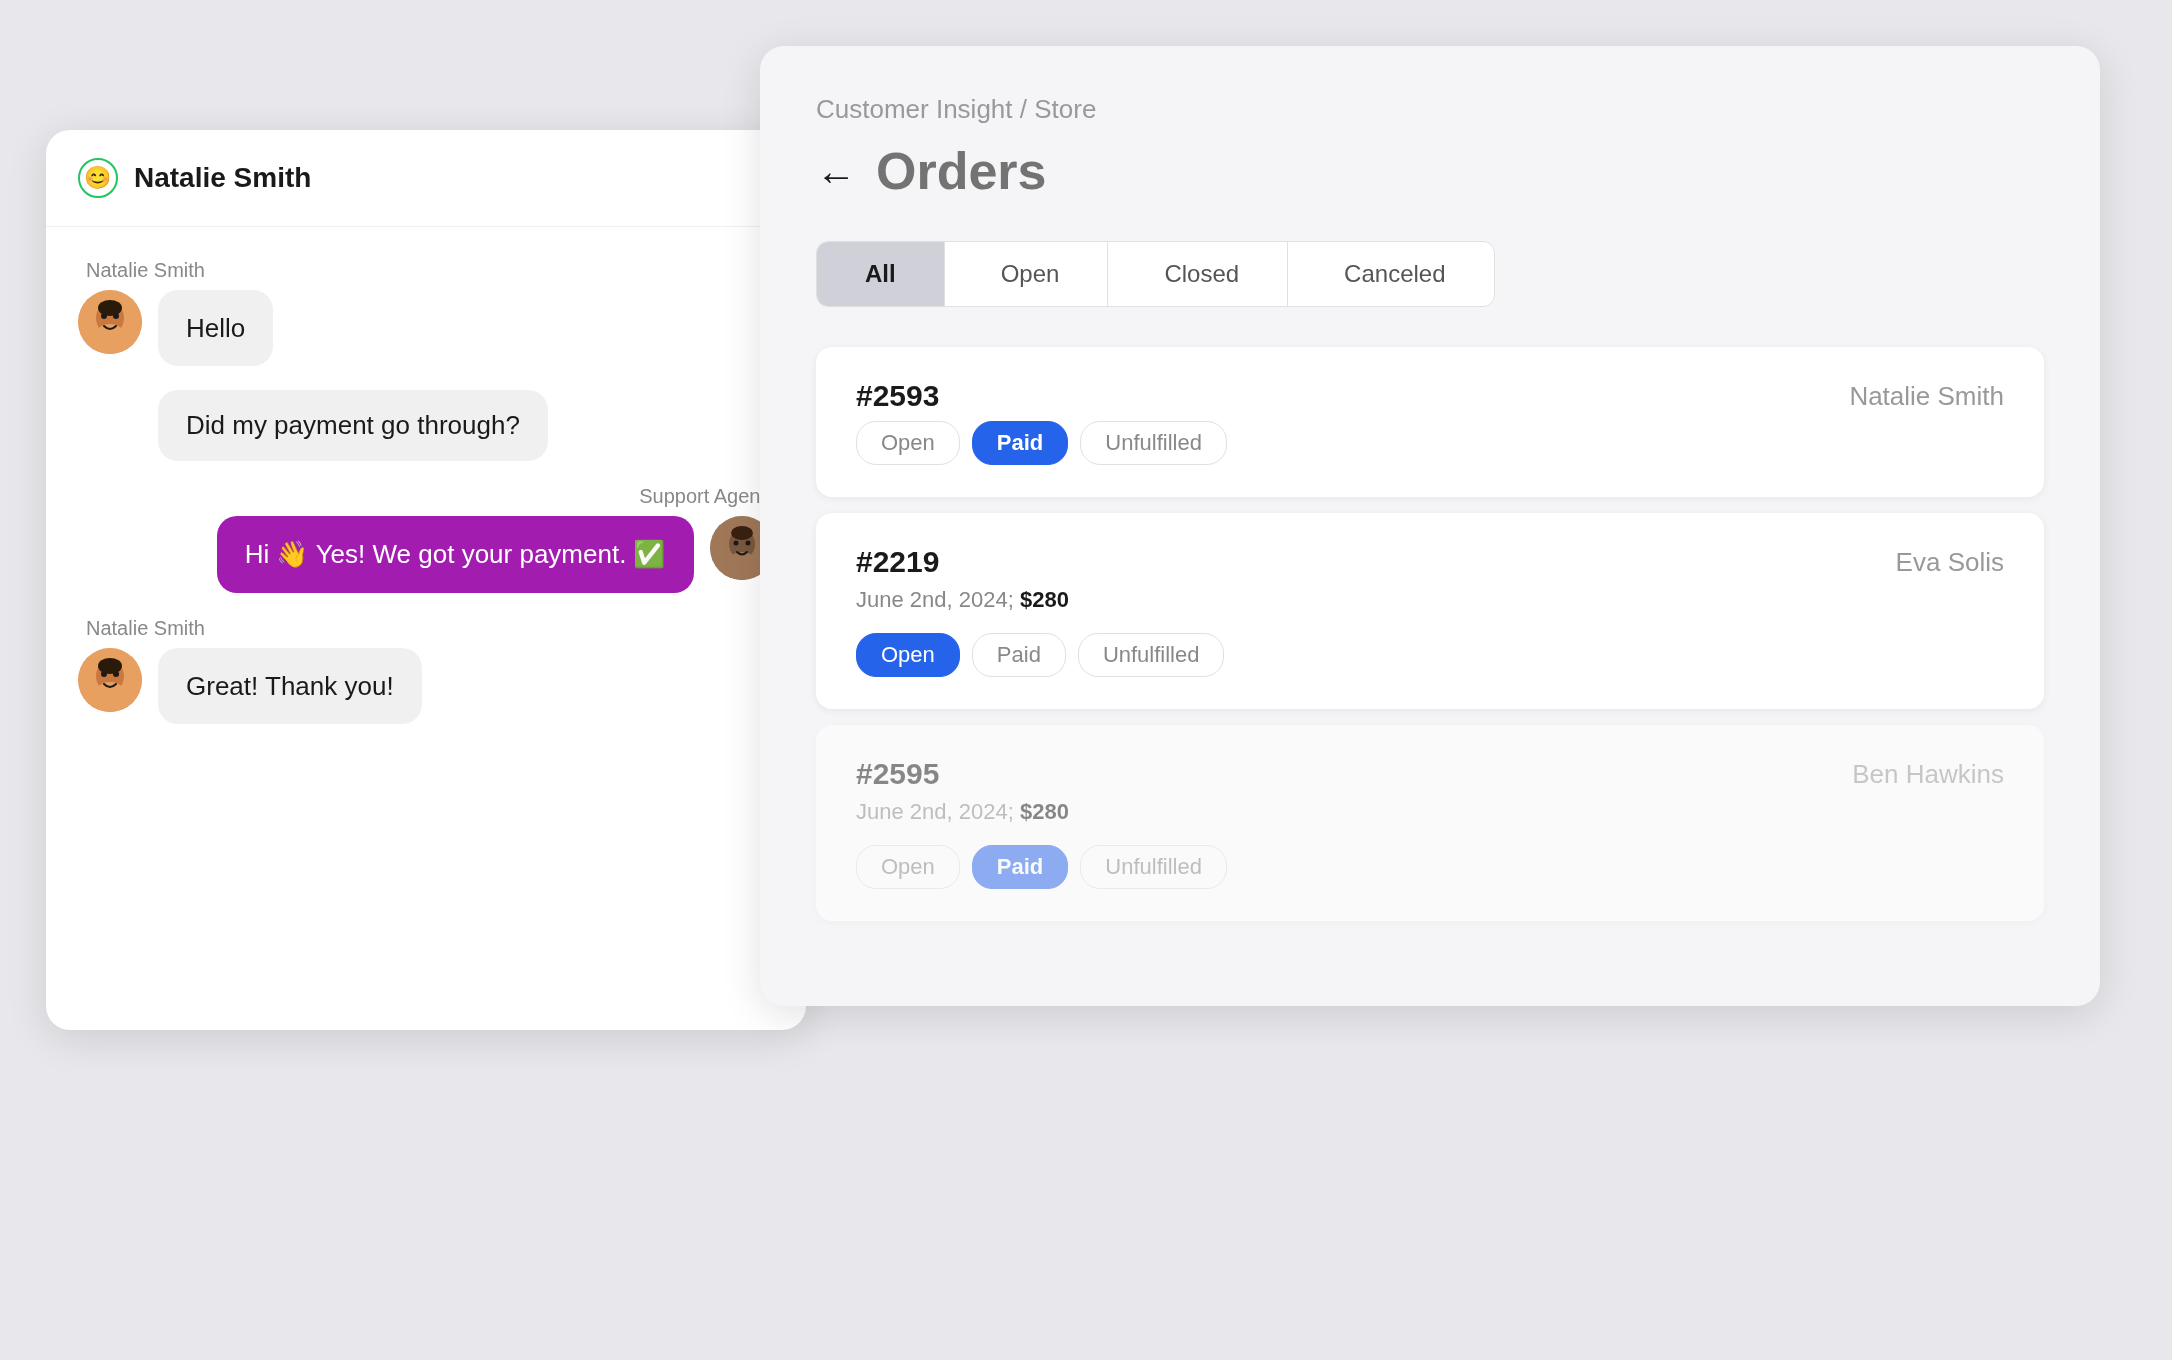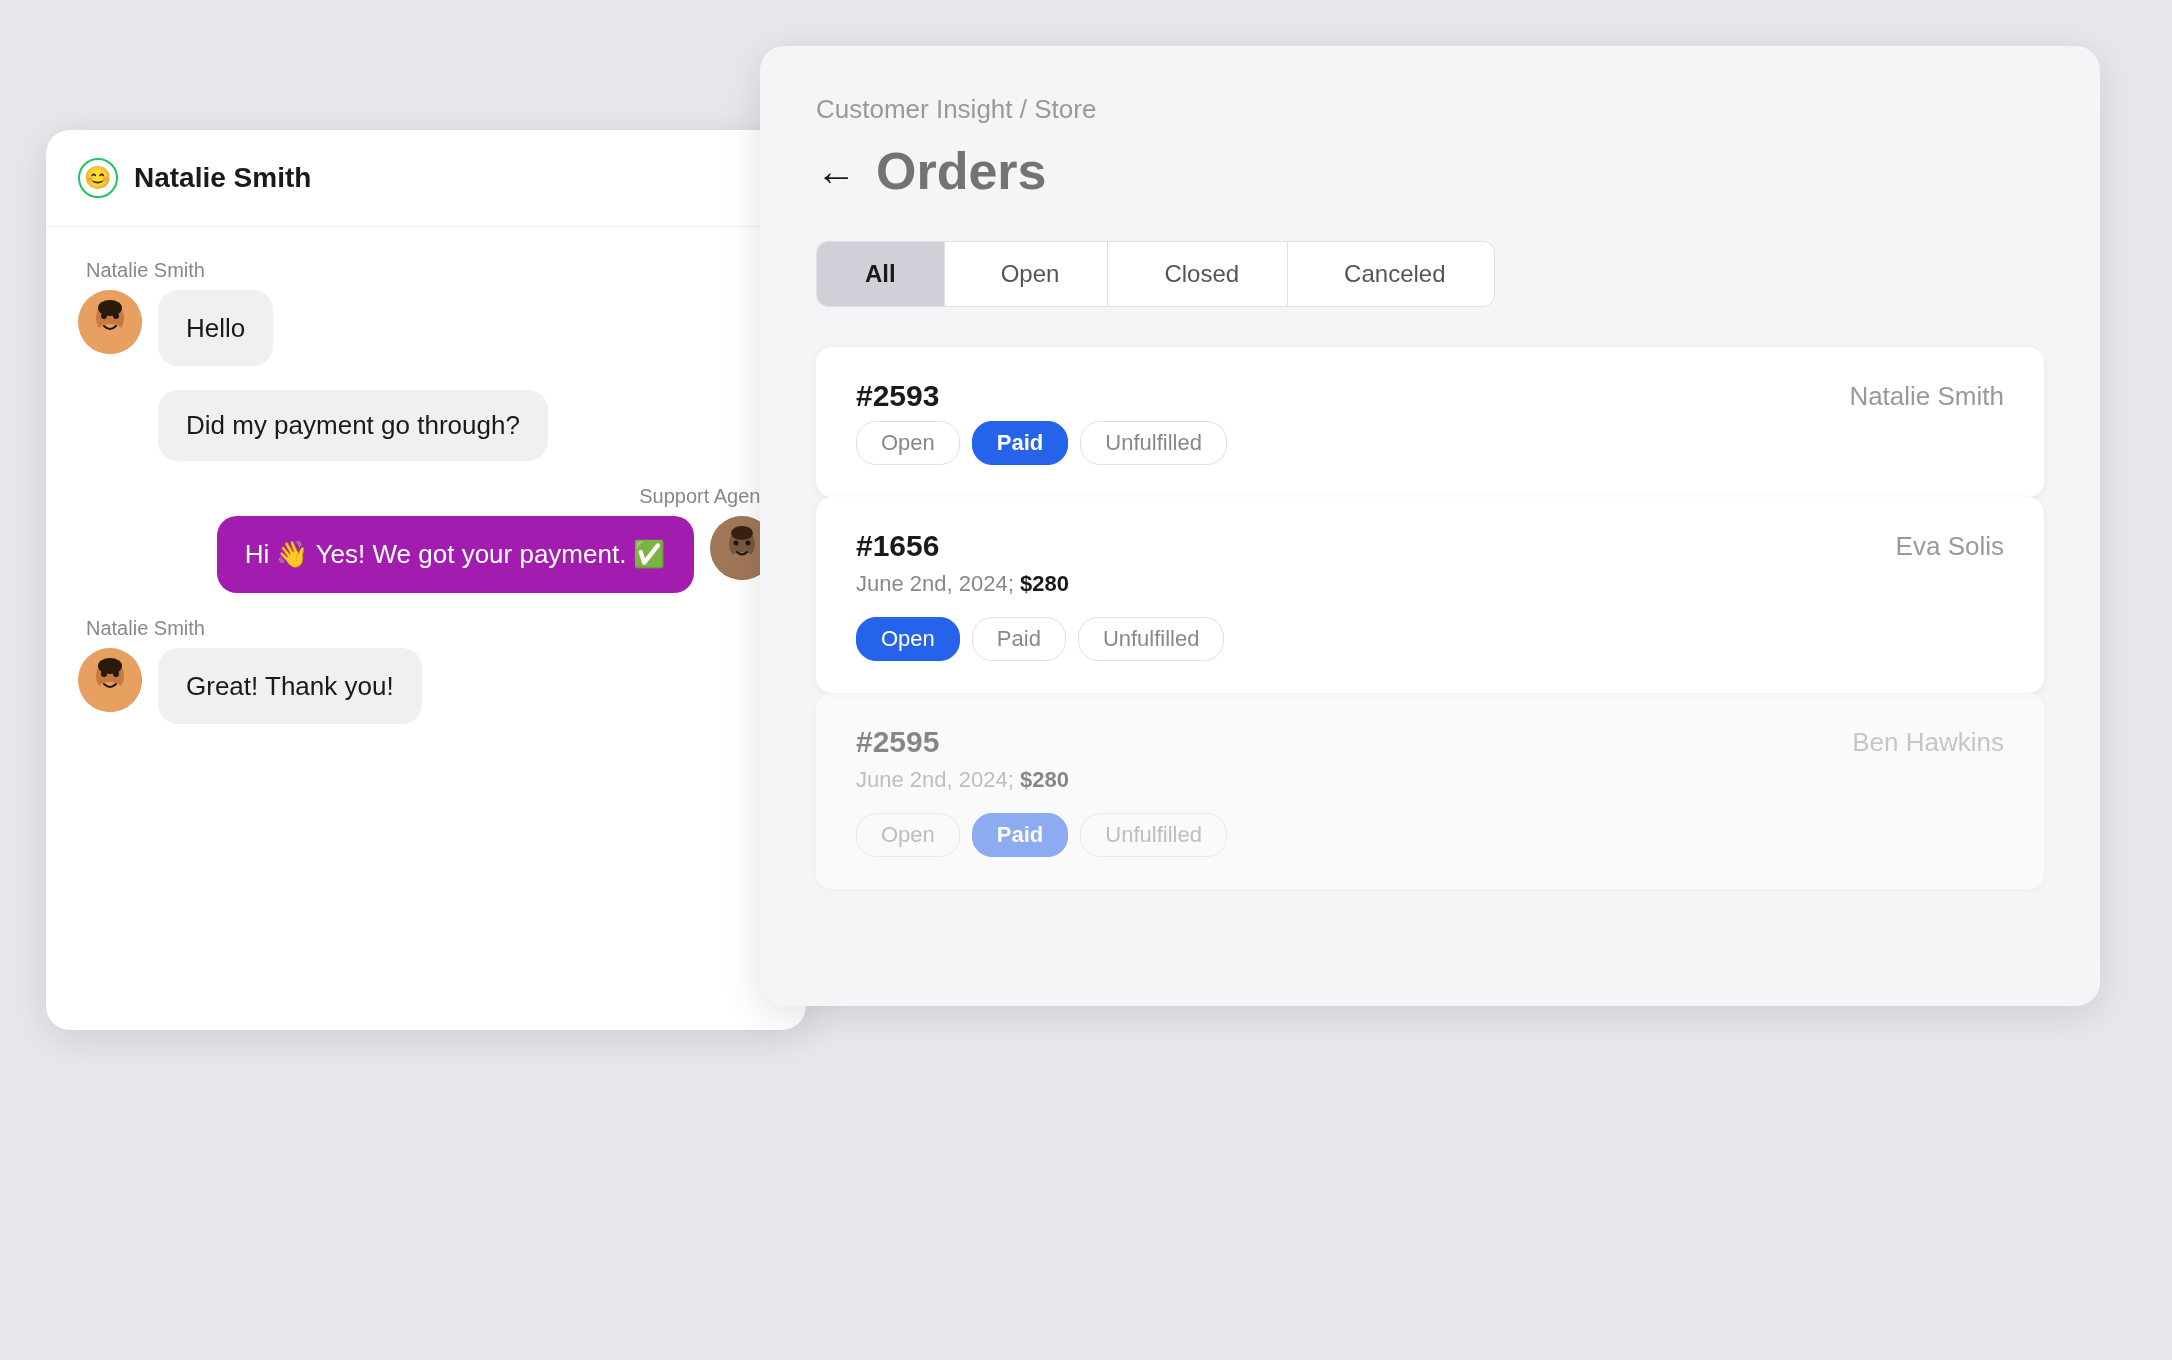--- a/index.html
+++ b/index.html
@@ -194,20 +194,21 @@
     .filter-tab.active {
       background: #d0d0d8;
       color: #1a1a1a;
       font-weight: 600;
     }
 
     
     .orders-list {
       display: flex;
       flex-direction: column;
+      gap: 16px;
     }
 
     .order-card {
       background: #ffffff;
       border-radius: 16px;
       padding: 32px 40px;
       box-shadow: 0 2px 8px rgba(0,0,0,0.06);
     }
 
     .order-card.faded {
@@ -399,21 +400,21 @@
       </div>
       <div class="order-tags">
         <span class="tag">Open</span>
         <span class="tag tag-active">Paid</span>
         <span class="tag">Unfulfilled</span>
       </div>
     </div>
 
     <div class="order-card">
       <div class="order-card-top">
-        <span class="order-number">#1656</span>
+        <span class="order-number">#2219</span>
         <span class="order-customer">Eva Solis</span>
       </div>
       <div class="order-date">
         <span>June 2nd, 2024;</span> <strong>$280</strong>
       </div>
       <div class="order-tags">
         <span class="tag tag-open-active">Open</span>
         <span class="tag">Paid</span>
         <span class="tag">Unfulfilled</span>
       </div>

